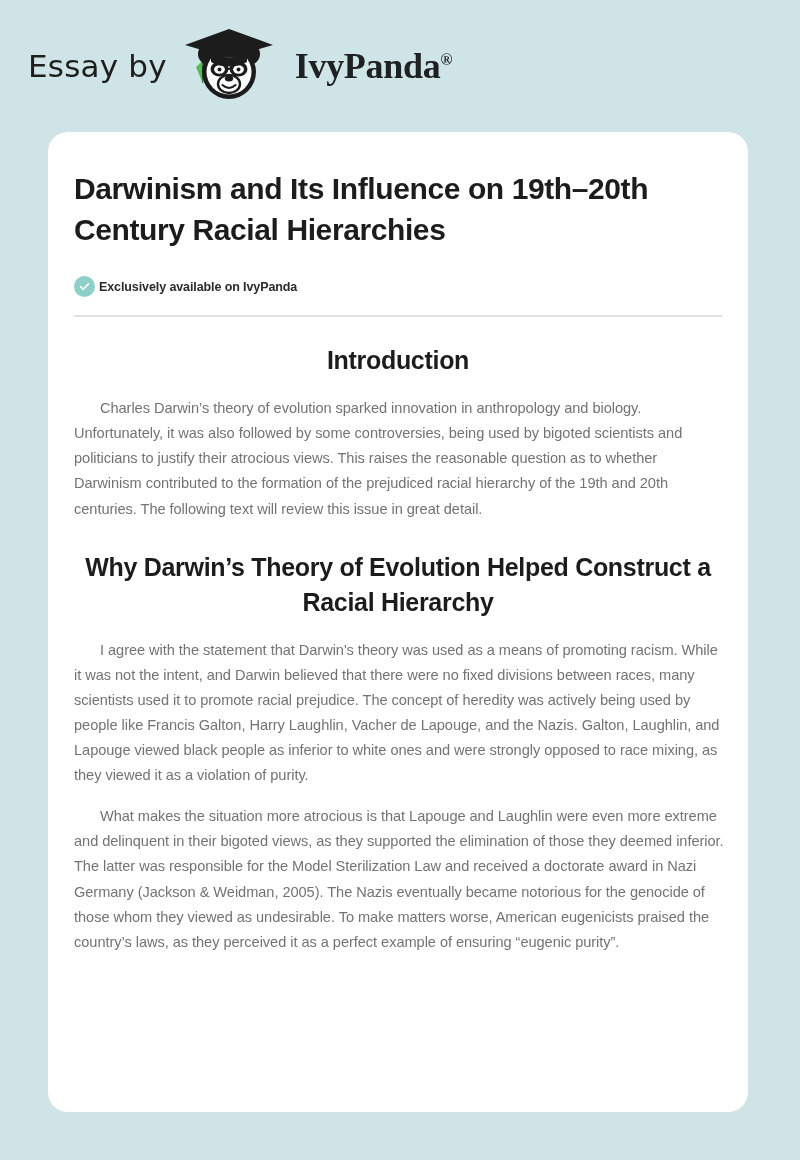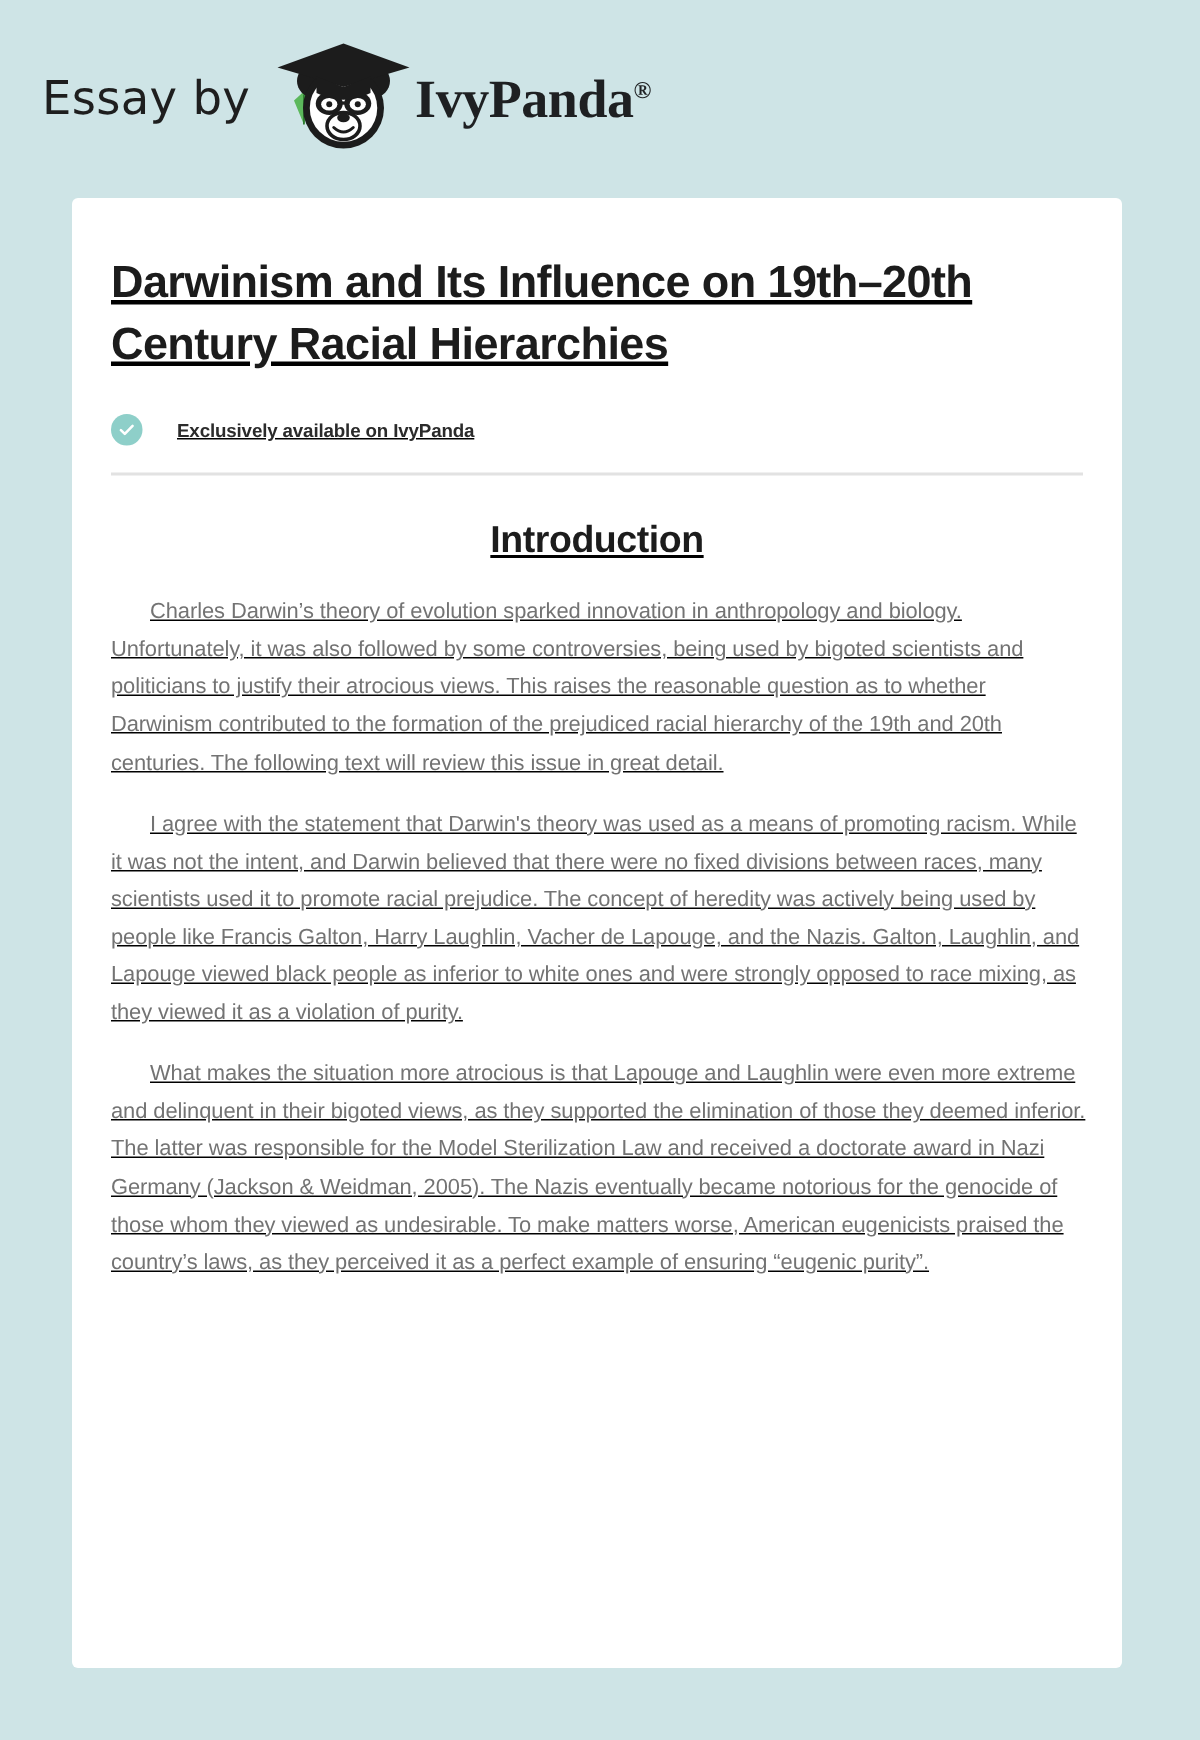--- a/index.html
+++ b/index.html
@@ -32,21 +32,21 @@
     font-weight: 400;
     color: #1e1e1e;
     letter-spacing: 0.2px;
     line-height: 1;
     margin-right: 14px;
     white-space: nowrap;
   }
   .brand-logo {
     display: flex;
     align-items: center;
-    gap: 0;
+    gap: 18px;
   }
   .panda-mark {
     width: 96px;
     height: 78px;
     display: block;
   }
   .brand-word {
     font-family: "Liberation Serif", "DejaVu Serif", serif;
     font-size: 36px;
     font-weight: 700;
@@ -62,45 +62,44 @@
   }
 
   
   .paper {
     position: absolute;
     left: 48px;
     top: 132px;
     width: 700px;
     height: 980px;
     background: #ffffff;
-    border-radius: 4px;
+    border-radius: 20px;
     box-sizing: border-box;
     padding: 0 26px;
     overflow: hidden;
-    text-decoration: underline;
   }
   .paper-inner {
     padding: 0 0 0 0;
   }
 
   .doc-title {
     margin: 0;
     padding: 36px 14px 0 0;
     font-family: "Liberation Sans", sans-serif;
     font-size: 30px;
     font-weight: 700;
     line-height: 1.37;
     color: #1c1c1c;
     letter-spacing: -0.4px;
   }
 
   .exclusive-badge {
     display: flex;
     align-items: center;
-    gap: 23px;
+    gap: 4px;
     margin-top: 26px;
   }
   .check-circle {
     width: 21px;
     height: 21px;
     border-radius: 50%;
     background: #8ecfc9;
     display: inline-flex;
     align-items: center;
     justify-content: center;
@@ -199,17 +198,18 @@
         </svg>
       </span>
       <span class="exclusive-label">Exclusively available on IvyPanda</span>
     </div>
 
     <hr class="divider">
 
     <h2 class="sec">Introduction</h2>
     <p class="body">Charles Darwin’s theory of evolution sparked innovation in anthropology and biology. Unfortunately, it was also followed by some controversies, being used by bigoted scientists and politicians to justify their atrocious views. This raises the reasonable question as to whether Darwinism contributed to the formation of the prejudiced racial hierarchy of the 19th and 20th centuries. The following text will review this issue in great detail.</p>
 
+    <h2 class="sec tight">Why Darwin’s Theory of Evolution Helped Construct a Racial Hierarchy</h2>
     <p class="body">I agree with the statement that Darwin's theory was used as a means of promoting racism. While it was not the intent, and Darwin believed that there were no fixed divisions between races, many scientists used it to promote racial prejudice. The concept of heredity was actively being used by people like Francis Galton, Harry Laughlin, Vacher de Lapouge, and the Nazis. Galton, Laughlin, and Lapouge viewed black people as inferior to white ones and were strongly opposed to race mixing, as they viewed it as a violation of purity.</p>
     <p class="body">What makes the situation more atrocious is that Lapouge and Laughlin were even more extreme and delinquent in their bigoted views, as they supported the elimination of those they deemed inferior. The latter was responsible for the Model Sterilization Law and received a doctorate award in Nazi Germany (Jackson &amp; Weidman, 2005). The Nazis eventually became notorious for the genocide of those whom they viewed as undesirable. To make matters worse, American eugenicists praised the country’s laws, as they perceived it as a perfect example of ensuring “eugenic purity”.</p>
 
   </div>
 </div>
 
 </body></html>

